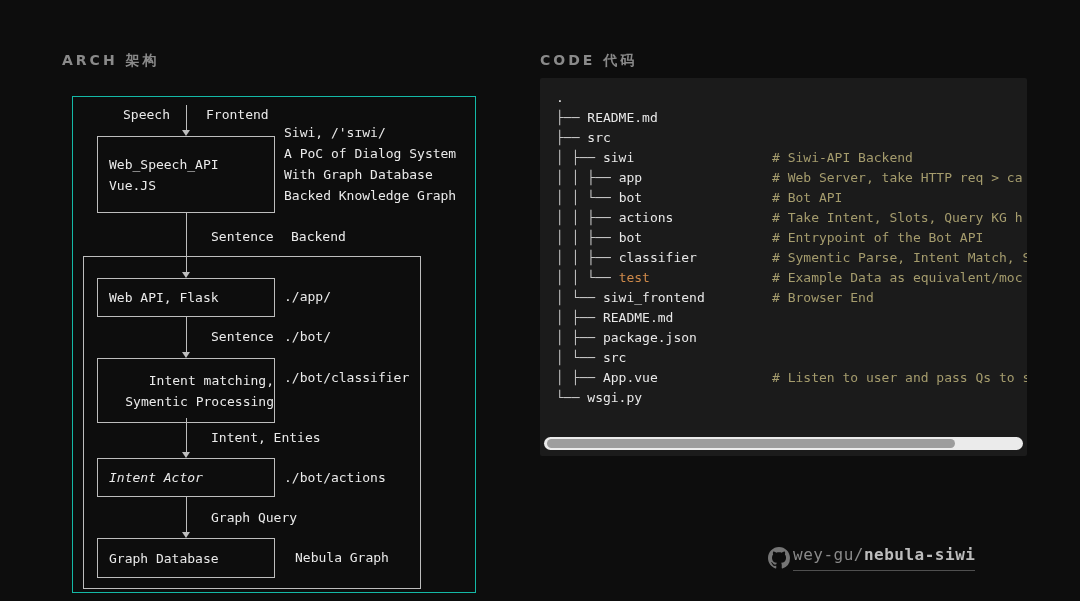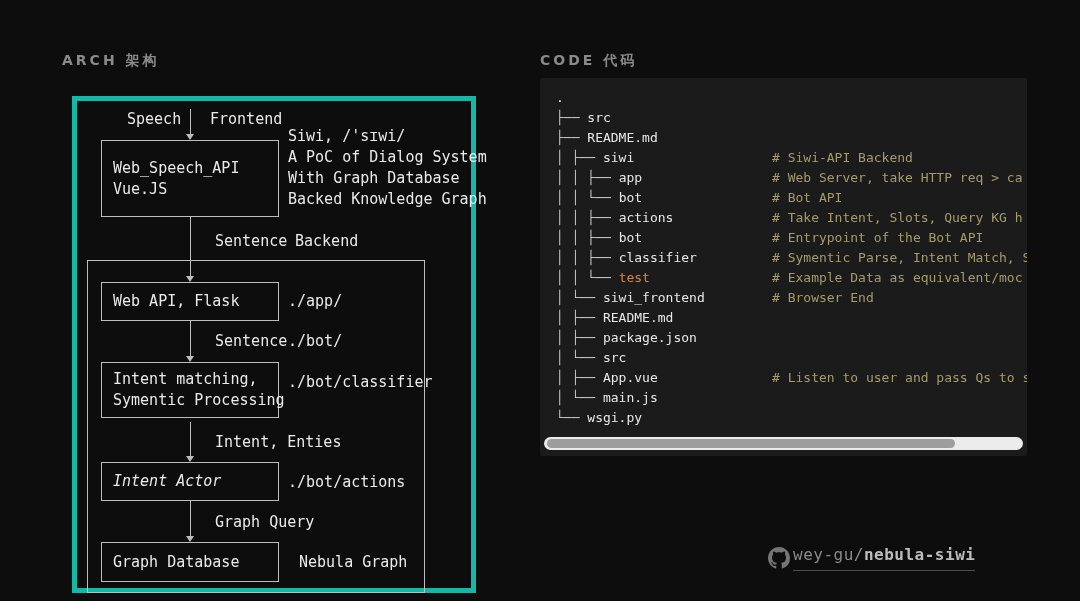--- a/index.html
+++ b/index.html
@@ -15,21 +15,21 @@
     font-family:"DejaVu Sans","Liberation Sans",sans-serif;
     font-size:14px; font-weight:700; letter-spacing:3px;
     color:#8a8a8a; white-space:nowrap;
   }
   #arch-heading { left:62px; }
   #code-heading { left:540px; }
 
   
   #diagram {
     position:absolute; left:72px; top:96px; width:404px; height:497px;
-    border:5px solid #14b8a6; font-size:15px; color:#eaeaea;
+    border:1px solid #14b8a6; font-size:13px; color:#eaeaea;
   }
   .lbl { position:absolute; line-height:18px; white-space:nowrap; }
   .vline { position:absolute; width:1px; background:#bdbdbd; }
   .arrow-down {
     position:absolute; width:0; height:0;
     border-left:4px solid transparent; border-right:4px solid transparent;
     border-top:6px solid #bdbdbd;
   }
   .node {
     position:absolute; left:24px; width:178px;
@@ -111,21 +111,21 @@
   <div class="node" style="top:181px;height:39px;">
     <div>Web API, Flask</div>
   </div>
   <span class="lbl" style="left:211px;top:191px;">./app/</span>
 
   <div class="vline" style="left:113px;top:220px;height:35px;"></div>
   <div class="arrow-down" style="left:109px;top:255px;"></div>
   <span class="lbl" style="left:138px;top:231px;">Sentence</span>
   <span class="lbl" style="left:211px;top:231px;">./bot/</span>
 
-  <div class="node" style="top:261px;height:56px;">
+  <div class="node" style="top:261px;height:65px;align-items:flex-end;">
     <div>Intent matching,</div>
     <div>Symentic Processing</div>
   </div>
   <span class="lbl" style="left:211px;top:272px;">./bot/classifier</span>
 
   <div class="vline" style="left:113px;top:321px;height:34px;"></div>
   <div class="arrow-down" style="left:109px;top:355px;"></div>
   <span class="lbl" style="left:138px;top:332px;">Intent, Enties</span>
 
   <div class="node" style="top:361px;height:39px;font-style:italic;">
@@ -140,35 +140,34 @@
   <div class="node" style="top:441px;height:40px;">
     <div>Graph Database</div>
   </div>
   <span class="lbl" style="left:222px;top:452px;">Nebula Graph</span>
 
 </div>
 
 <div id="code-panel">
   <div id="tree">
     <div class="tree-row"><span class="tree-pre"></span><span class="tree-name">.</span><span class="tree-comment"></span></div>
+    <div class="tree-row"><span class="tree-pre">├── </span><span class="tree-name">README.md</span><span class="tree-comment"></span></div>
     <div class="tree-row"><span class="tree-pre">├── </span><span class="tree-name">src</span><span class="tree-comment"></span></div>
-    <div class="tree-row"><span class="tree-pre">├── </span><span class="tree-name">README.md</span><span class="tree-comment"></span></div>
     <div class="tree-row"><span class="tree-pre">│   ├── </span><span class="tree-name">siwi</span><span class="tree-comment"># Siwi-API Backend</span></div>
     <div class="tree-row"><span class="tree-pre">│   │   ├── </span><span class="tree-name">app</span><span class="tree-comment"># Web Server, take HTTP req &gt; ca</span></div>
     <div class="tree-row"><span class="tree-pre">│   │   └── </span><span class="tree-name">bot</span><span class="tree-comment"># Bot API</span></div>
     <div class="tree-row"><span class="tree-pre">│   │       ├── </span><span class="tree-name">actions</span><span class="tree-comment"># Take Intent, Slots, Query KG h</span></div>
     <div class="tree-row"><span class="tree-pre">│   │       ├── </span><span class="tree-name">bot</span><span class="tree-comment"># Entrypoint of the Bot API</span></div>
     <div class="tree-row"><span class="tree-pre">│   │       ├── </span><span class="tree-name">classifier</span><span class="tree-comment"># Symentic Parse, Intent Match, S</span></div>
     <div class="tree-row hl"><span class="tree-pre">│   │       └── </span><span class="tree-name">test</span><span class="tree-comment"># Example Data as equivalent/moc</span></div>
     <div class="tree-row"><span class="tree-pre">│   └── </span><span class="tree-name">siwi_frontend</span><span class="tree-comment"># Browser End</span></div>
     <div class="tree-row"><span class="tree-pre">│       ├── </span><span class="tree-name">README.md</span><span class="tree-comment"></span></div>
     <div class="tree-row"><span class="tree-pre">│       ├── </span><span class="tree-name">package.json</span><span class="tree-comment"></span></div>
     <div class="tree-row"><span class="tree-pre">│       └── </span><span class="tree-name">src</span><span class="tree-comment"></span></div>
     <div class="tree-row"><span class="tree-pre">│           ├── </span><span class="tree-name">App.vue</span><span class="tree-comment"># Listen to user and pass Qs to s</span></div>
-    <div class="tree-row"><span class="tree-pre">│           └── </span><span class="tree-name">main.js</span><span class="tree-comment"></span></div>
     <div class="tree-row"><span class="tree-pre">└── </span><span class="tree-name">wsgi.py</span><span class="tree-comment"></span></div>
   </div>
 
   <div id="hscroll">
     <div id="hscroll-thumb"></div>
   </div>
 </div>
 
 <a id="repo-link">
   <span id="github-icon">

